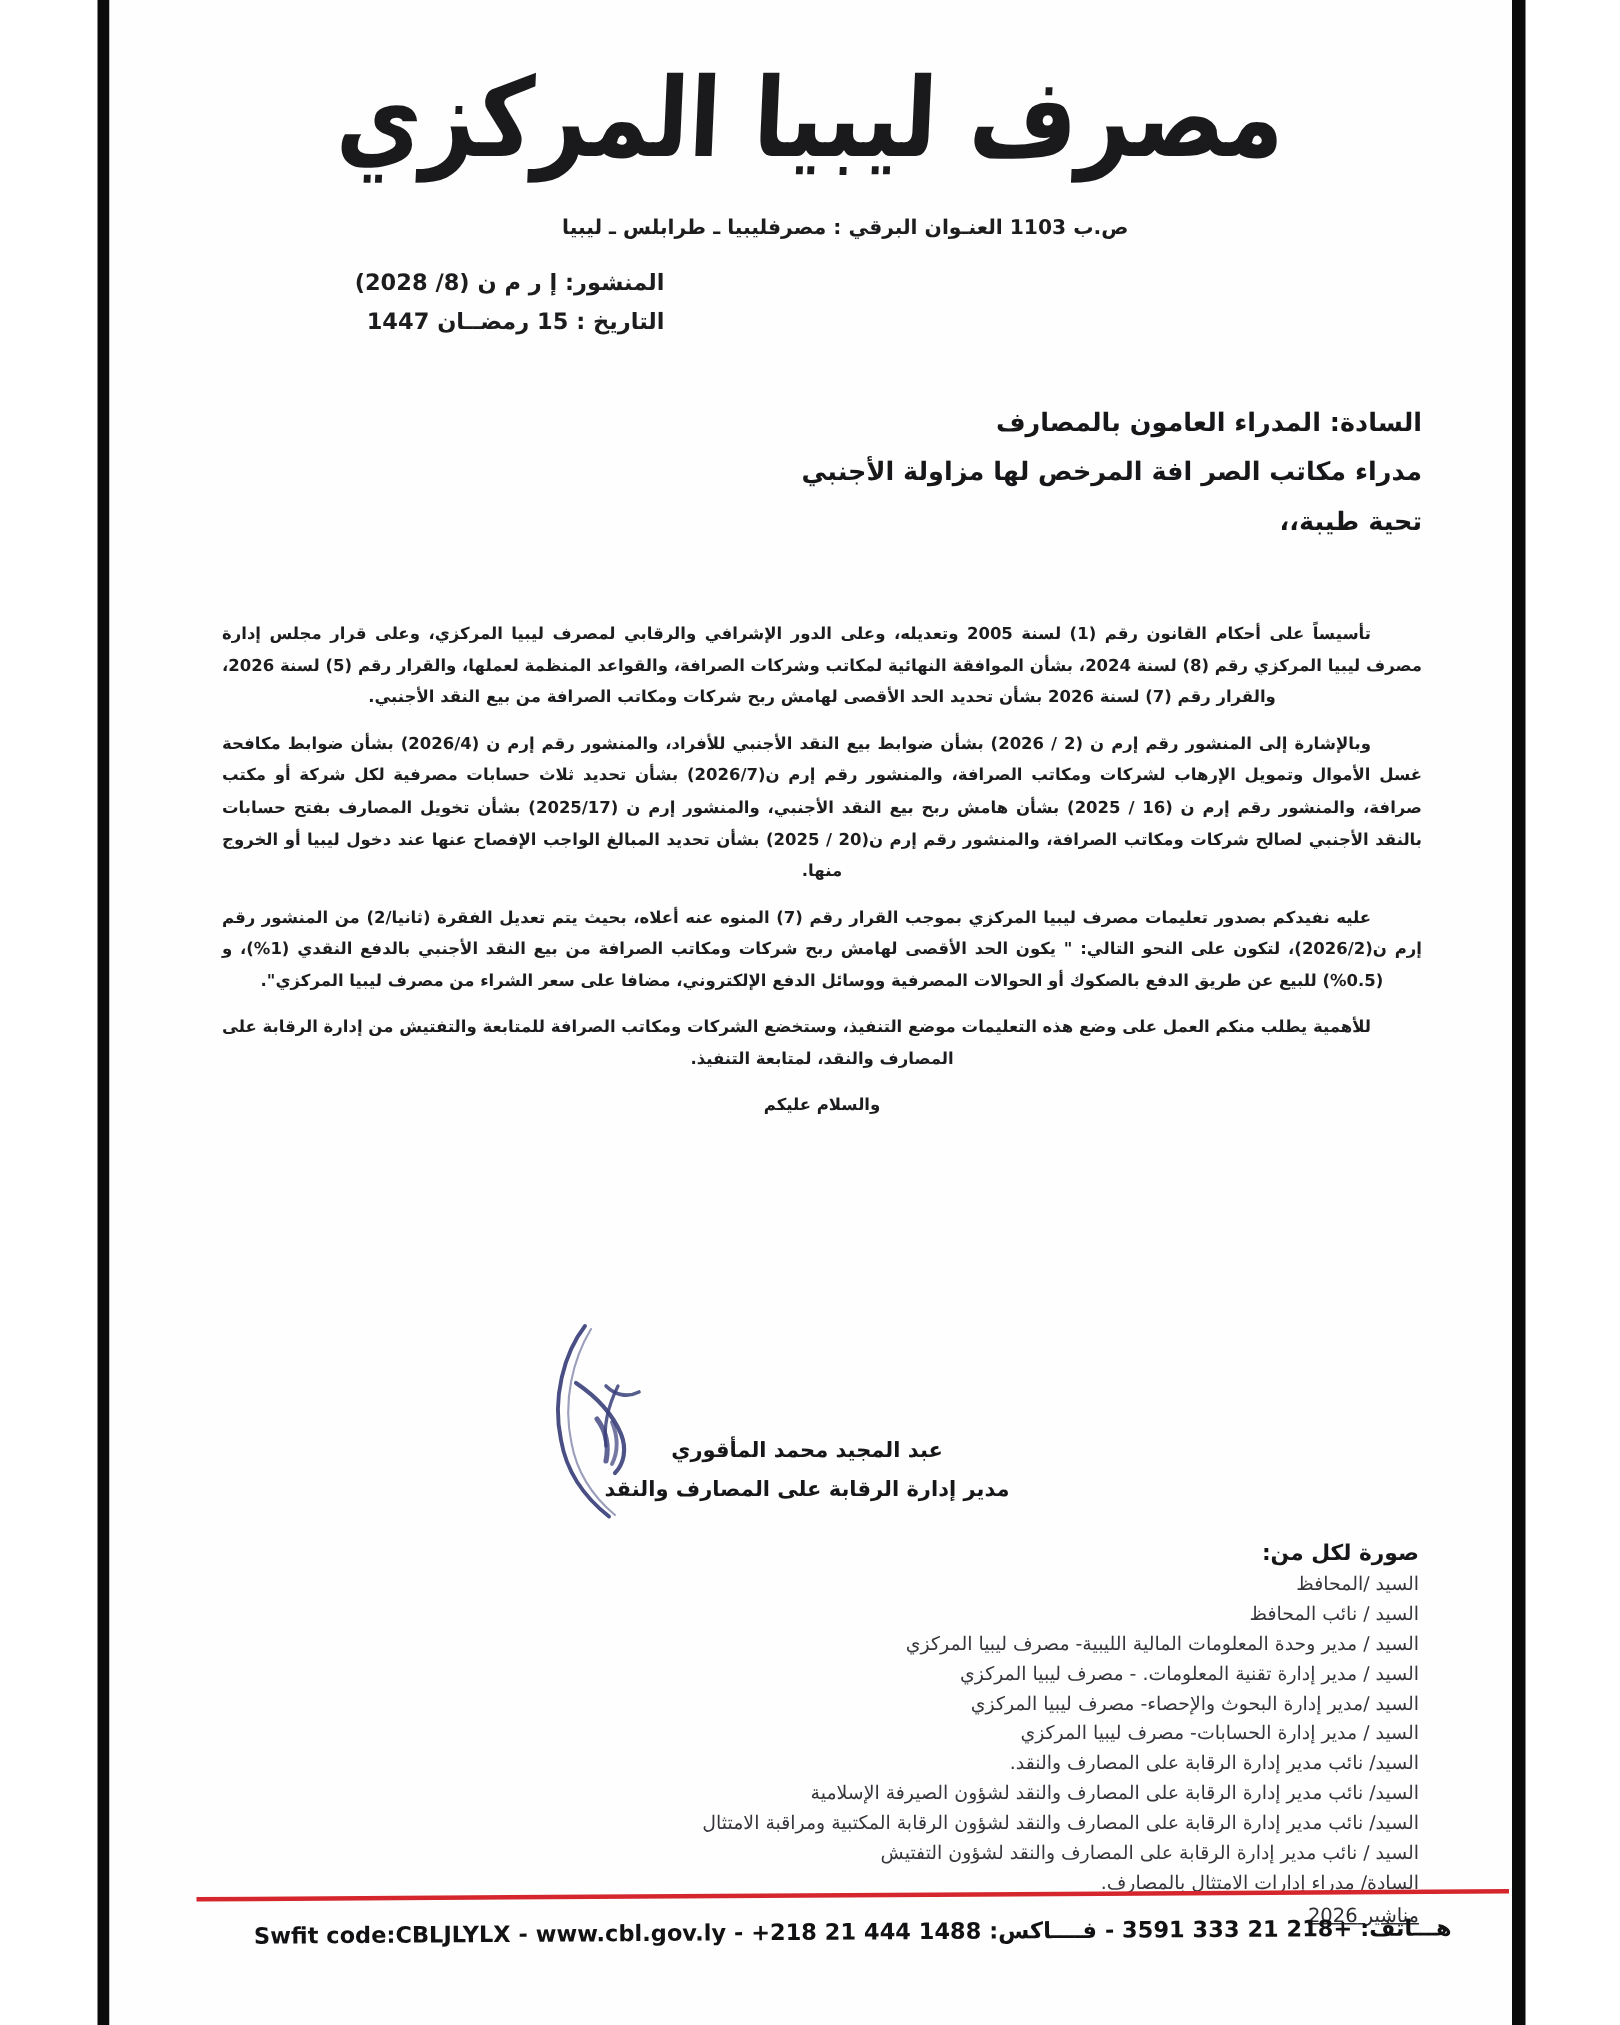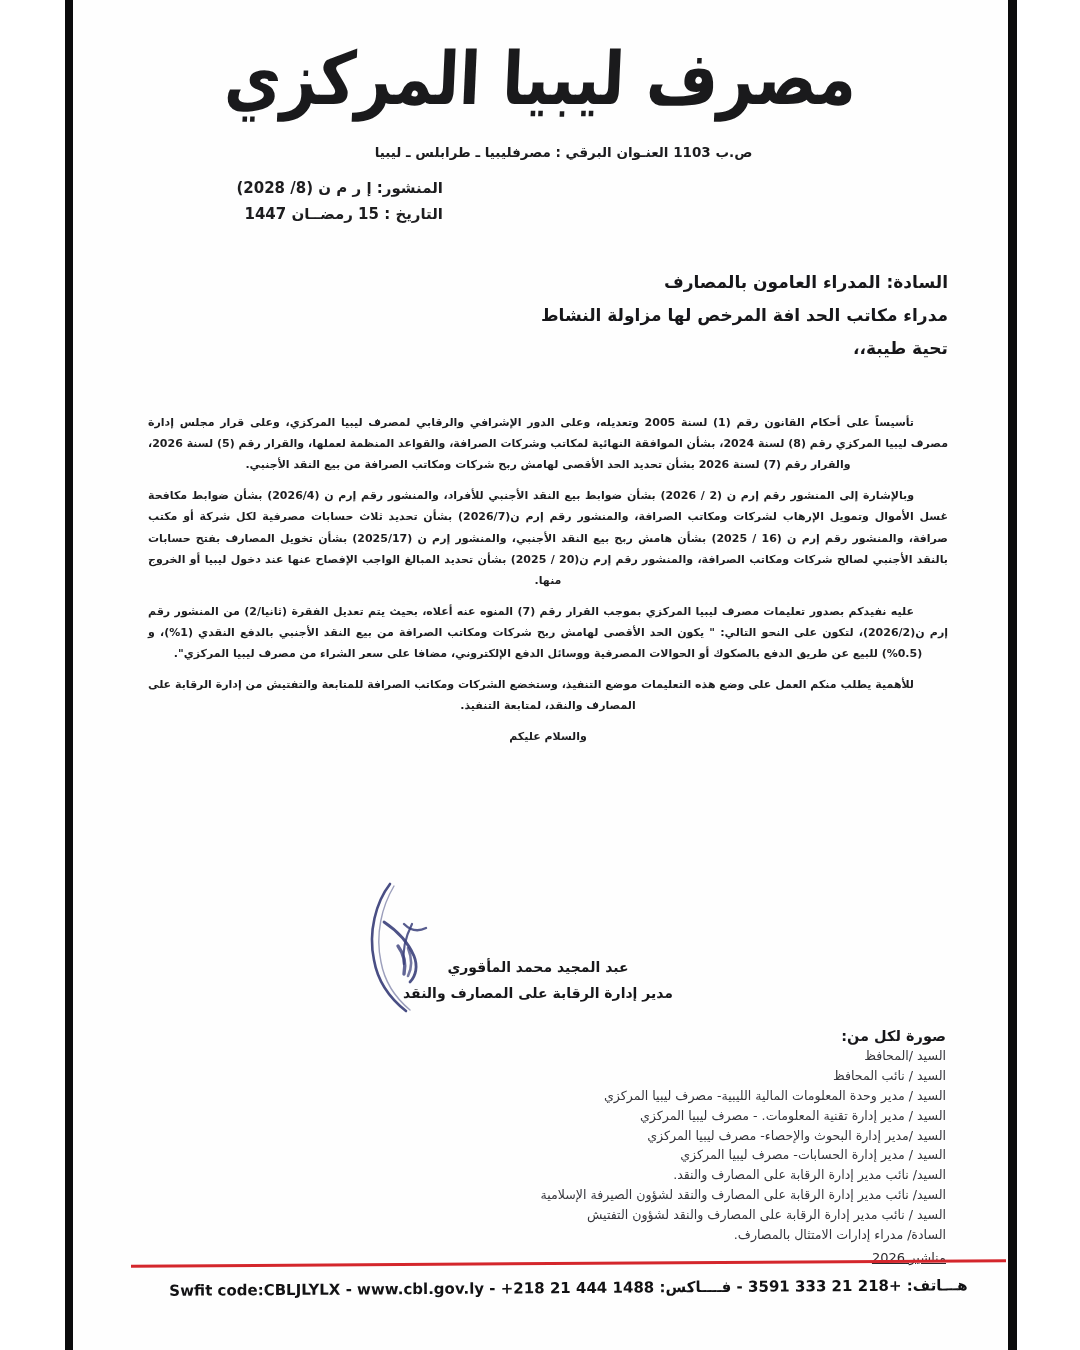--- a/index.html
+++ b/index.html
@@ -204,21 +204,21 @@
       <div class="bank-address">ص.ب 1103 العنـوان البرقي : مصرفليبيا ـ طرابلس ـ ليبيا</div>
     </div>
 
     <div class="ref-block">
       <div>المنشور: إ ر م ن (8/ 2028)</div>
       <div>التاريخ : 15 رمضــان 1447</div>
     </div>
 
     <div class="addressees">
       <div>السادة: المدراء العامون بالمصارف</div>
-      <div>مدراء مكاتب الحد افة المرخص لها مزاولة النشاط</div>
+      <div>مدراء مكاتب الصر افة المرخص لها مزاولة الأجنبي</div>
       <div>تحية طيبة،،</div>
     </div>
 
     <div class="body-wrap">
       <p class="para">تأسيساً على أحكام القانون رقم (1) لسنة 2005 وتعديله، وعلى الدور الإشرافي والرقابي لمصرف ليبيا المركزي، وعلى قرار مجلس إدارة مصرف ليبيا المركزي رقم (8) لسنة 2024، بشأن الموافقة النهائية لمكاتب وشركات الصرافة، والقواعد المنظمة لعملها، والقرار رقم (5) لسنة 2026، والقرار رقم (7) لسنة 2026 بشأن تحديد الحد الأقصى لهامش ربح شركات ومكاتب الصرافة من بيع النقد الأجنبي.</p>
       <p class="para">وبالإشارة إلى المنشور رقم إرم ن (2 / 2026) بشأن ضوابط بيع النقد الأجنبي للأفراد، والمنشور رقم إرم ن (2026/4) بشأن ضوابط مكافحة غسل الأموال وتمويل الإرهاب لشركات ومكاتب الصرافة، والمنشور رقم إرم ن(2026/7) بشأن تحديد ثلاث حسابات مصرفية لكل شركة أو مكتب صرافة، والمنشور رقم إرم ن (16 / 2025) بشأن هامش ربح بيع النقد الأجنبي، والمنشور إرم ن (2025/17) بشأن تخويل المصارف بفتح حسابات بالنقد الأجنبي لصالح شركات ومكاتب الصرافة، والمنشور رقم إرم ن(20 / 2025) بشأن تحديد المبالغ الواجب الإفصاح عنها عند دخول ليبيا أو الخروج منها.</p>
       <p class="para">عليه نفيدكم بصدور تعليمات مصرف ليبيا المركزي بموجب القرار رقم (7) المنوه عنه أعلاه، بحيث يتم تعديل الفقرة (ثانيا/2) من المنشور رقم إرم ن(2026/2)، لتكون على النحو التالي: " يكون الحد الأقصى لهامش ربح شركات ومكاتب الصرافة من بيع النقد الأجنبي بالدفع النقدي (1%)، و (0.5%) للبيع عن طريق الدفع بالصكوك أو الحوالات المصرفية ووسائل الدفع الإلكتروني، مضافا على سعر الشراء من مصرف ليبيا المركزي".</p>
       <p class="para">للأهمية يطلب منكم العمل على وضع هذه التعليمات موضع التنفيذ، وستخضع الشركات ومكاتب الصرافة للمتابعة والتفتيش من إدارة الرقابة على المصارف والنقد، لمتابعة التنفيذ.</p>
       <p class="para closing">والسلام عليكم</p>
     </div>
@@ -243,20 +243,21 @@
     <div class="cc-block">
       <div class="cc-title">صورة لكل من:</div>
       <div class="cc-item">السيد /المحافظ</div>
       <div class="cc-item">السيد / نائب المحافظ</div>
       <div class="cc-item">السيد / مدير وحدة المعلومات المالية الليبية- مصرف ليبيا المركزي</div>
       <div class="cc-item">السيد / مدير إدارة تقنية المعلومات. - مصرف ليبيا المركزي</div>
       <div class="cc-item">السيد /مدير إدارة البحوث والإحصاء- مصرف ليبيا المركزي</div>
       <div class="cc-item">السيد / مدير إدارة الحسابات- مصرف ليبيا المركزي</div>
       <div class="cc-item">السيد/ نائب مدير إدارة الرقابة على المصارف والنقد.</div>
       <div class="cc-item">السيد/ نائب مدير إدارة الرقابة على المصارف والنقد لشؤون الصيرفة الإسلامية</div>
+      <div class="cc-item">السيد/ نائب مدير إدارة الرقابة على المصارف والنقد لشؤون الرقابة المكتبية ومراقبة الامتثال</div>
       <div class="cc-item">السيد / نائب مدير إدارة الرقابة على المصارف والنقد لشؤون التفتيش</div>
       <div class="cc-item">السادة/ مدراء إدارات الامتثال بالمصارف.</div>
       <div class="cc-footer">مناشير 2026</div>
     </div>
 
     <div class="footer-rule"></div>
     <div class="footer-line">هـــاتف:  +218 21 333 3591 - فــــاكس: 1488 444 21 218+ - Swfit code:CBLJLYLX - www.cbl.gov.ly</div>
 
   </div>
 </div>

